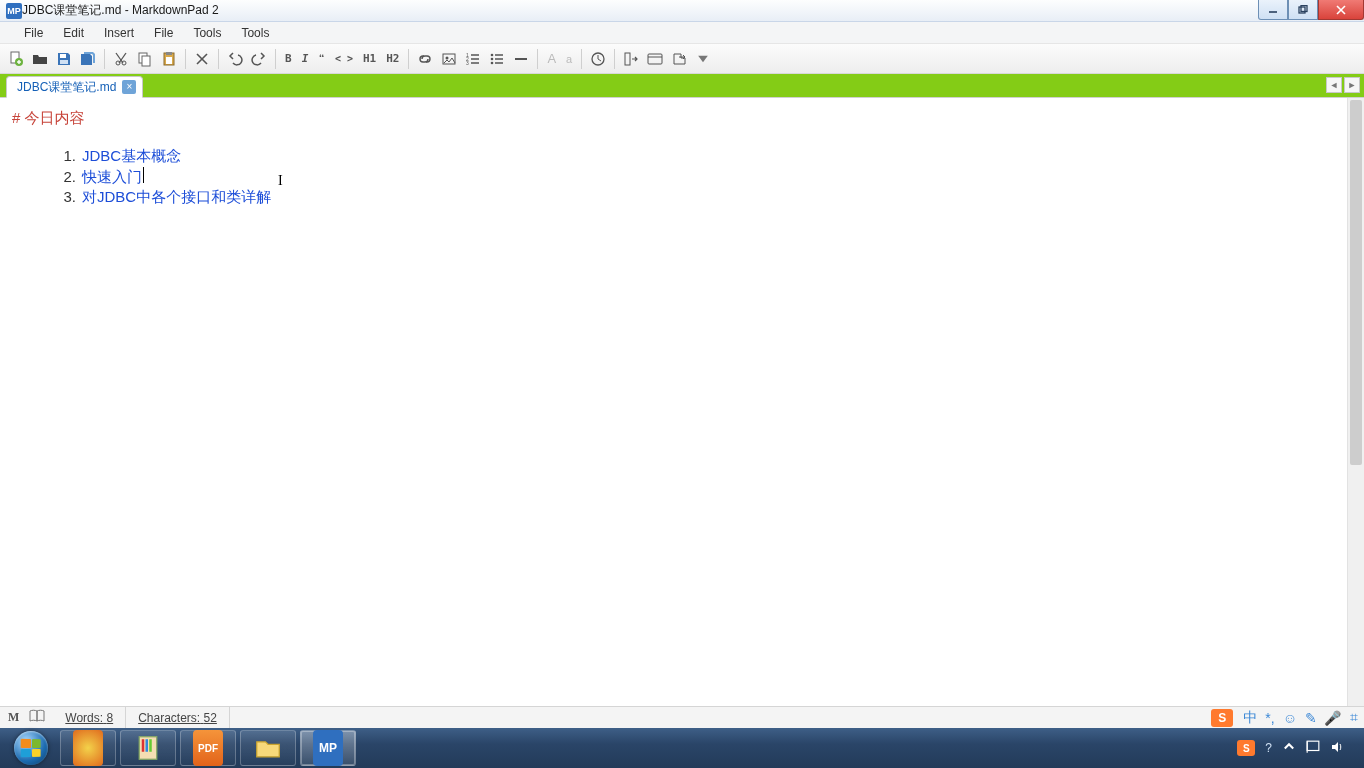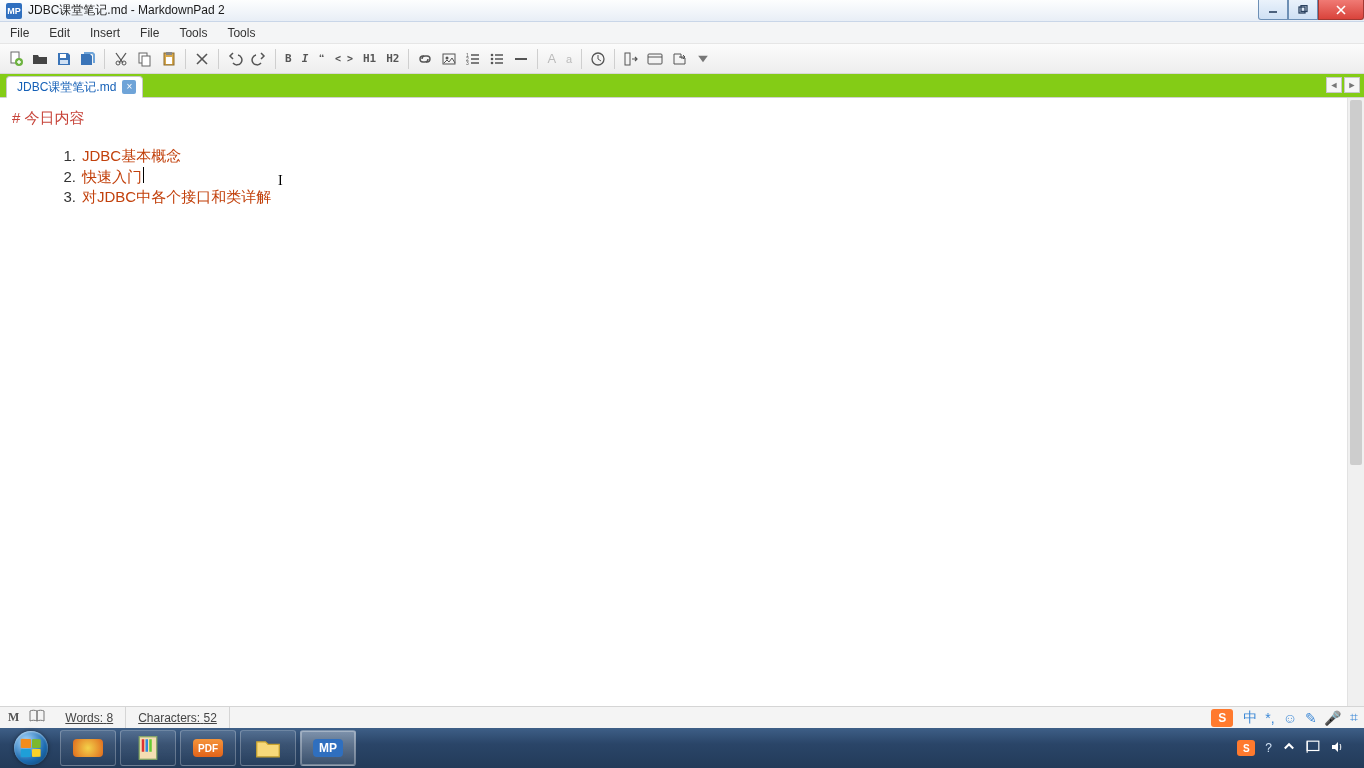--- a/index.html
+++ b/index.html
@@ -1,29 +1,29 @@
 <!DOCTYPE html>
 <html><head>
 <meta charset="utf-8">
 <style>
 * { margin: 0; padding: 0; box-sizing: border-box; font-family: "Microsoft YaHei", "Segoe UI", Tahoma, sans-serif; }
 html, body { width: 1364px; height: 768px; overflow: hidden; background: #fff; }
 
 
 .titlebar { height: 22px; background: linear-gradient(#fdfefe, #e8eef6); border-bottom: 1px solid #c9d6e8; display: flex; align-items: center; padding-left: 6px; position: relative; }
 .titlebar .appicon { width: 16px; height: 16px; background:#2f6fbf; color:#fff; font-size:9px; font-weight:bold; display:flex; align-items:center; justify-content:center; border-radius:2px; }
-.titlebar .title { font-size: 12px; color:#1a1a1a; margin-left:6px; }
+.titlebar .title { font-size: 12px; color:#1a1a1a; }
 .titlebar .winbtns { position:absolute; right:0; top:0; display:flex; }
 .winbtn { width:30px; height:20px; border:1px solid #6d8fb5; border-top:none; display:flex; align-items:center; justify-content:center; font-size:10px; background:linear-gradient(#eaf2fb,#cfe0f4); cursor:default; }
 .winbtn:first-child{border-radius:0 0 0 3px;}
 .winbtn.close { background:linear-gradient(#f07a74,#d9433b); border-color:#a23832; color:#fff; border-radius:0 0 3px 0; width:46px;}
 .winbtn svg { width:10px; height:10px; }
 
 
-.menubar { height: 22px; background:#f4f5f6; display:flex; align-items:center; padding-left:0; border-bottom:1px solid #e6e6e6;}
+.menubar { height: 22px; background:#f4f5f6; display:flex; align-items:center; padding-left:14px; border-bottom:1px solid #e6e6e6;}
 .menuitem { font-size:12px; color:#333; padding:2px 10px; cursor:default;}
 
 
 .toolbar { height: 30px; background:linear-gradient(#fcfcfc,#ededed); border-bottom:1px solid #d8d8d8; display:flex; align-items:center; padding:0 4px; gap:0; }
 .tbtn { width:22px; height:22px; display:flex; align-items:center; justify-content:center; border:1px solid transparent; border-radius:3px; cursor:default; margin:0 1px;}
 .tsep { width:1px; height:20px; background:#cfcfcf; margin:0 4px; }
 .tbtn svg { width:16px; height:16px; }
 .tbtn.text { width:auto; padding:0 3px; font-size:11px; font-weight:bold; color:#555; font-family:Consolas,monospace;}
 .tbtn.small-text{width:auto;padding:0 3px;font-size:13px;color:#666;}
 
@@ -34,21 +34,21 @@
 .tabstrip .navright { position:absolute; right:4px; top:3px; display:flex; gap:2px;}
 .tabstrip .navbtn { width:16px; height:16px; border:1px solid #c8c8c8; background:#f6f6f6; display:flex; align-items:center; justify-content:center; font-size:9px; color:#777; cursor:default;}
 
 
 .editor { position:absolute; top:98px; left:0; right:0; bottom:62px; background:#fff; overflow:auto; font-family:"Microsoft YaHei", SimSun, sans-serif; }
 .editor-inner { padding:10px 12px; font-size:15px; line-height:1.35; }
 .heading { color:#c7443a; font-size:15px; }
 .list { margin-top:18px; margin-left:34px; }
 .list .item { display:flex; }
 .list .num { width:30px; text-align:right; color:#333; }
-.list .txt { margin-left:6px; color:#c2410c; white-space:pre;}
+.list .txt { margin-left:6px; color:#1d4ed8; white-space:pre;}
 .cursor-caret { display:inline-block; width:1px; height:16px; background:#000; vertical-align:middle; margin-left:1px; }
 .text-ibeam { position:absolute; left:278px; top:74px; font-size:14px; color:#000; font-family:serif;}
 
 
 .statusbar { position:absolute; left:0; right:0; bottom:40px; height:22px; background:#f4f4f4; border-top:1px solid #d5d5d5; display:flex; align-items:center; font-size:12px; color:#444;}
 .statusbar .cell { padding:0 12px; height:100%; display:flex; align-items:center; border-right:1px solid #d5d5d5;text-decoration:underline;}
 .statusbar .icons { padding:0 8px; display:flex; gap:10px; align-items:center;}
 .statusbar .right { margin-left:auto; display:flex; align-items:center; height:100%; }
 .statusbar .sogou { width:22px; height:18px; background:#ff7a2e; border-radius:3px; color:#fff; font-weight:bold; display:flex; align-items:center; justify-content:center; font-size:12px; margin-right:4px;}
 .statusbar .ime { display:flex; gap:8px; align-items:center; padding:0 6px; }
@@ -56,21 +56,21 @@
 
 
 .taskbar { position:absolute; left:0; right:0; bottom:0; height:40px; background:linear-gradient(#3e5f87,#2a4568 40%,#233b59); display:flex; align-items:center; padding:0 4px;}
 .startbtn { width:54px; height:40px; display:flex; align-items:center; justify-content:center; cursor:default;}
 .startorb { width:34px; height:34px; border-radius:50%; background:radial-gradient(circle at 35% 30%, #a8d8ff, #1c6bb0 60%, #0a3a63); box-shadow:0 0 4px rgba(0,0,0,.5), inset 0 1px 2px rgba(255,255,255,.5); position:relative; display:flex; align-items:center; justify-content:center;}
 .winflag { width:20px; height:18px; display:grid; grid-template-columns:1fr 1fr; grid-template-rows:1fr 1fr; gap:1px; transform:perspective(30px) rotateY(6deg);}
 .winflag div{ border-radius:1px;}
 .wf1{background:#f28c1d;} .wf2{background:#7cb82f;} .wf3{background:#1e9fd8;} .wf4{background:#f8d12a;}
 .taskitem { height:36px; min-width:56px; margin:0 2px; border:1px solid rgba(255,255,255,.25); border-radius:3px; background:linear-gradient(rgba(255,255,255,.12),rgba(255,255,255,.02)); display:flex; align-items:center; justify-content:center; cursor:default;}
 .taskitem.active { background:linear-gradient(rgba(255,255,255,.35),rgba(255,255,255,.1)); box-shadow:inset 0 0 0 1px rgba(255,255,255,.3);}
-.taskitem .ico { width:30px; height:18px; display:flex; align-items:center; justify-content:center; border-radius:4px;}
+.taskitem .ico { width:30px; height:36px; display:flex; align-items:center; justify-content:center; border-radius:4px;}
 .tray { margin-left:auto; display:flex; align-items:center; gap:10px; padding-right:6px; color:#fff; font-size:12px;}
 .tray .clock { text-align:center; line-height:1.1; font-size:12px;}
 .tray svg{width:14px;height:14px;}
 .tray .sogou-small{width:18px;height:16px;background:#ff7a2e;border-radius:3px;display:flex;align-items:center;justify-content:center;font-weight:bold;font-size:10px;}
 
 .scrollbar-fake { position:absolute; right:0; top:98px; bottom:62px; width:17px; background:#f0f0f0; border-left:1px solid #e2e2e2;}
 .scrollbar-fake .thumb{ position:absolute; left:2px; right:2px; top:2px; height:60%; background:#cdcdcd; border-radius:2px;}
 </style>
 </head>
 <body>

